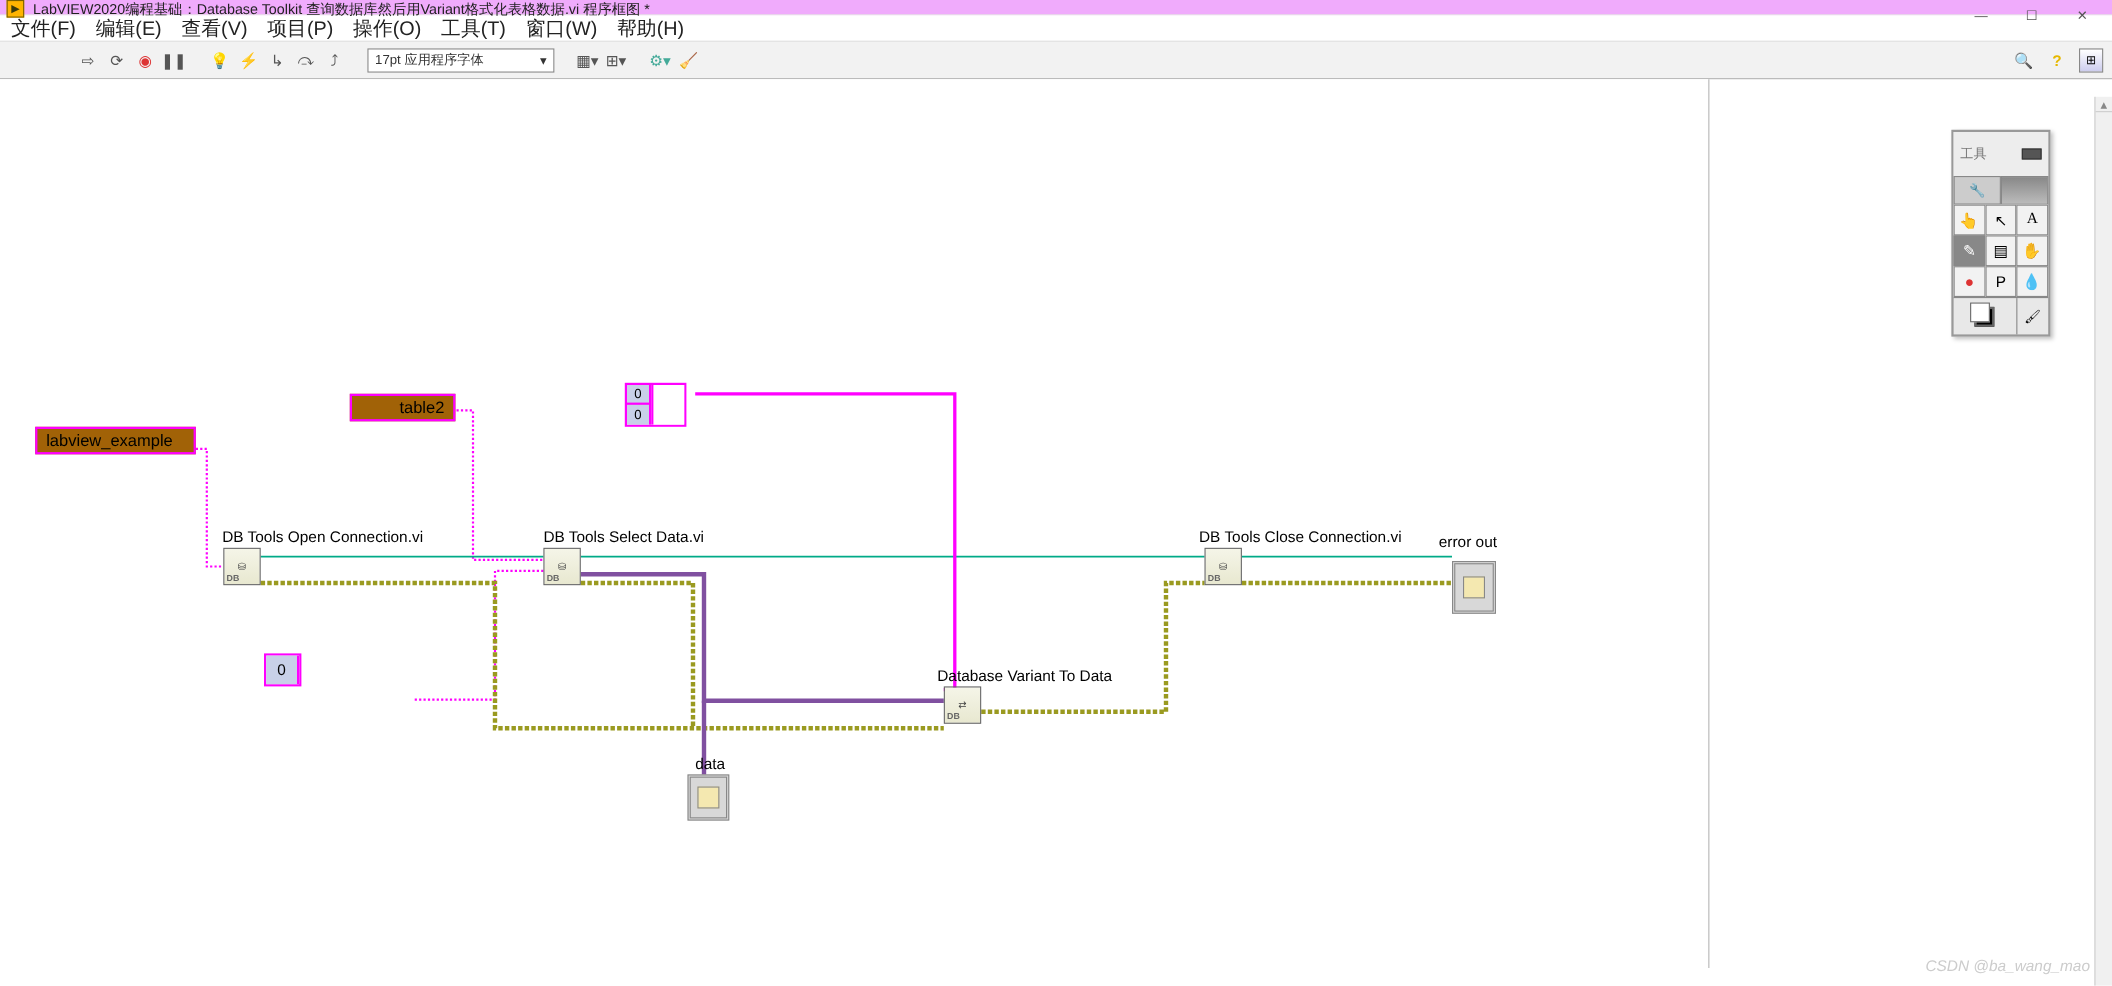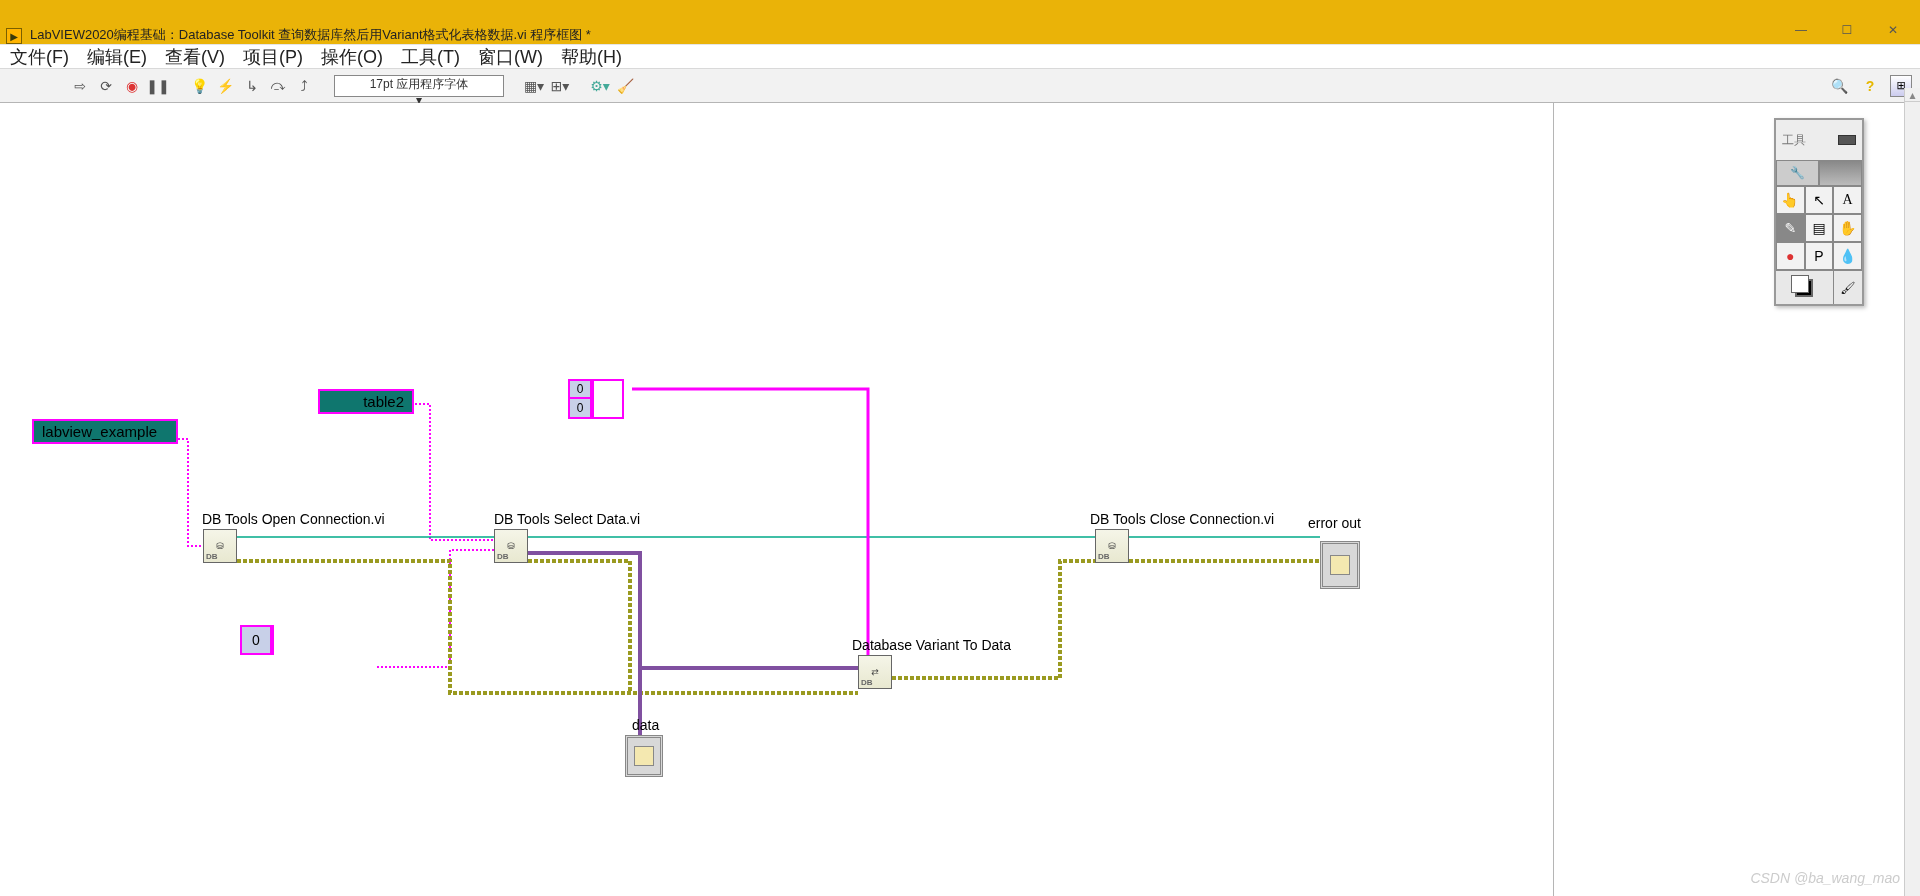--- a/index.html
+++ b/index.html
@@ -4,25 +4,25 @@
 <style>
 * { box-sizing: border-box; }
 body {
   margin: 0;
   font-family: "Microsoft YaHei", "Segoe UI", Tahoma, sans-serif;
   font-size: 12px;
   background: #fff;
   overflow: hidden;
 }
 .titlebar {
-  height: 45px;
+  height: 14px;
   display: flex;
-  align-items: flex-end;
+  align-items: flex-start;
   padding: 0 4px 0 6px;
-  background: #eab308;
+  background: #f0abfc;
   border-bottom: 1px solid #e5e5e5;
 }
 .titlebar .appicon {
   width: 16px; height: 16px;
   background: #ffb400;
   border: 1px solid #7a6000;
   margin-right: 8px;
   display: flex; align-items: center; justify-content: center;
 }
 .appicon::after { content: "▶"; font-size: 10px; color: #3a3a0a; }
@@ -52,21 +52,20 @@
   width: 20px; height: 20px;
   display: flex; align-items: center; justify-content: center;
   font-size: 14px; color: #555;
 }
 .font-sel {
   height: 22px; width: 170px;
   background: #fff; border: 1px solid #888;
   display: flex; align-items: center; padding: 0 6px;
   font-size: 12px; color: #333;
   justify-content: space-between;
-  flex-direction: column;
 }
 .toolbar-right { margin-left: auto; display: flex; align-items: center; gap: 10px; }
 .mini-icon {
   width: 22px; height: 22px;
   border: 1px solid #888; background: #fff;
   display: flex; align-items: center; justify-content: center;
   font-size: 11px;
 }
 .canvas-wrap {
   position: relative;
@@ -77,21 +76,21 @@
 }
 .scrollbar-v {
   position: absolute; top: 88px; right: 0; width: 16px; height: 808px;
   background: #f0f0f0; border-left: 1px solid #ccc;
 }
 .node-label {
   position: absolute;
   color: #000; font-size: 14px; font-family: "Segoe UI", Tahoma, sans-serif;
 }
 .str-const {
-  position: absolute; border: 2px solid #f0f; background: #0f766e;
+  position: absolute; border: 2px solid #f0f; background: #a16207;
   padding: 2px 8px; color: #000; font-size: 15px;
 }
 .arr-const {
   position: absolute; border: 2px solid #f0f; background: #fff;
   display: flex;
 }
 .arr-idx {
   width: 30px; border-right: 2px solid #f0f;
   display: flex; flex-direction: column;
   background: #c8d0e8;

